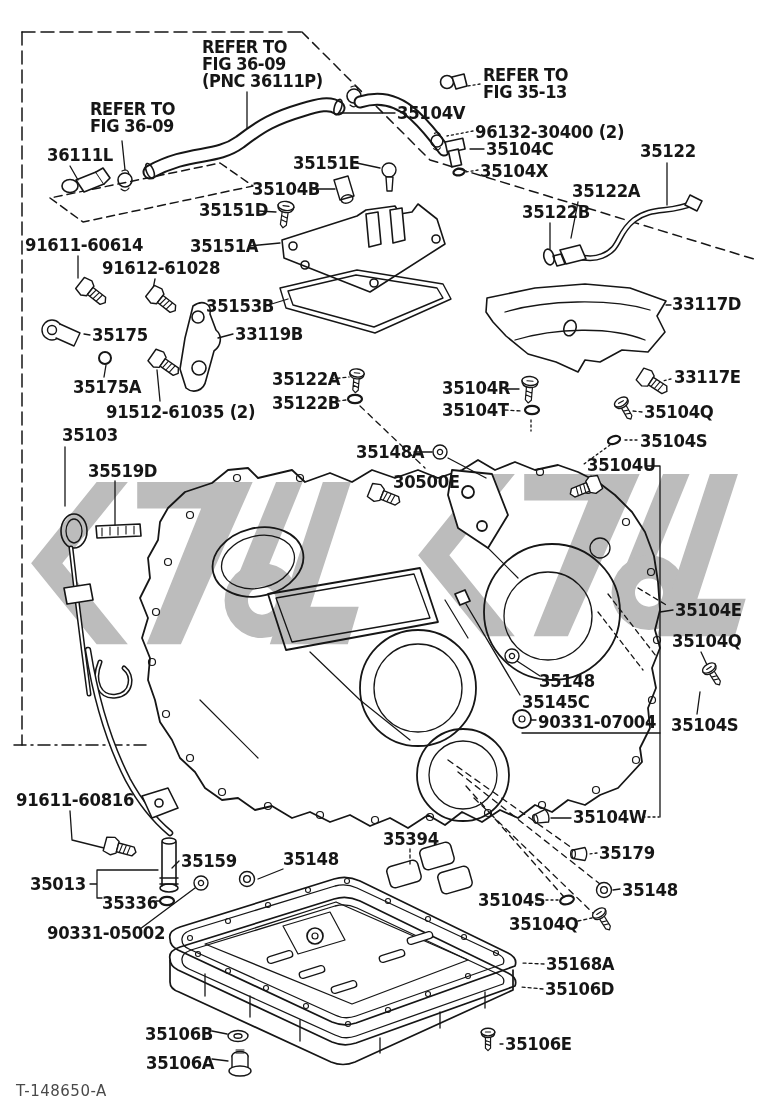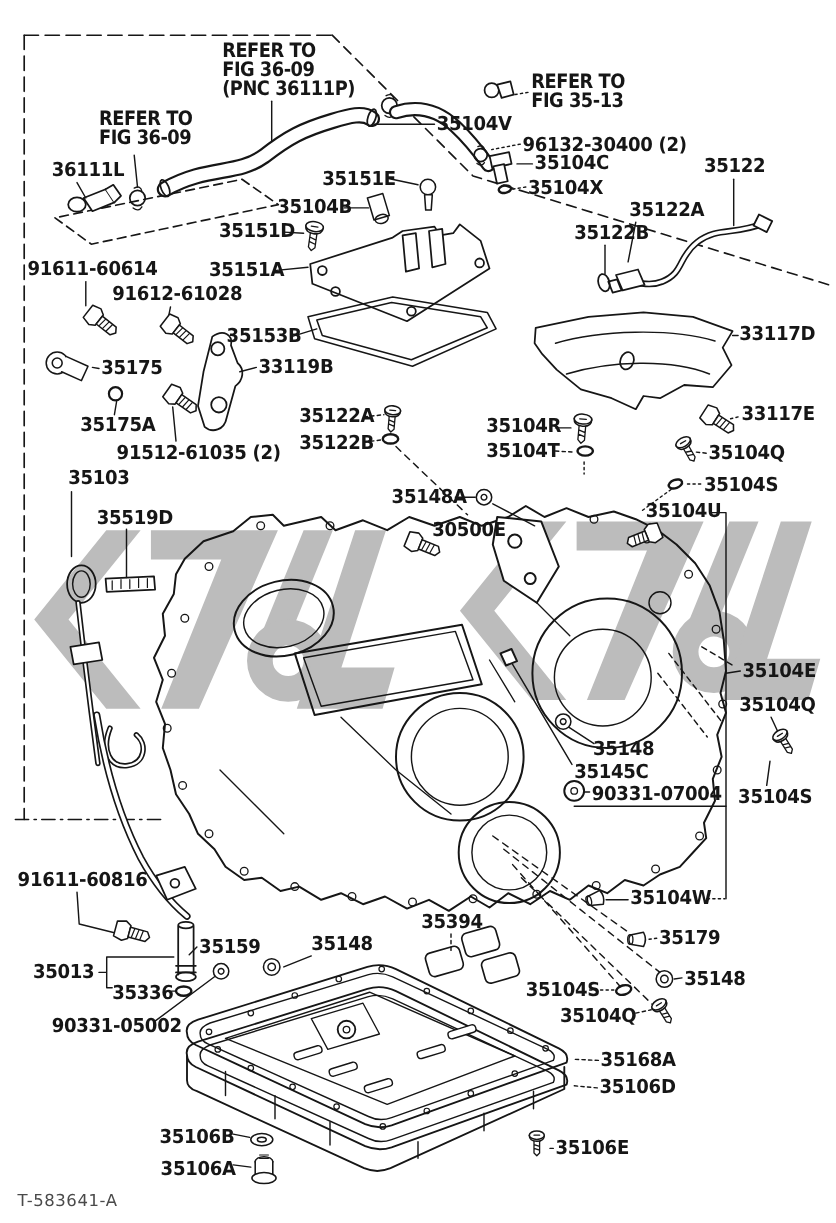--- a/index.html
+++ b/index.html
@@ -465,15 +465,15 @@
       <div class="note" style="left: 90px; top: 100px;">
         <div>REFER TO</div>
         <div>FIG 36-09</div>
       </div>
       <div class="note" style="left: 483px; top: 66px;">
         <div>REFER TO</div>
         <div>FIG 35-13</div>
       </div>
     </div>
 
-  <div class="doccode-left">T-583641-A</div>
+  <div class="doccode-left">T-148650-A</div>
   <div class="doccode-right">350633</div>
 </div>
 
 </body></html>

